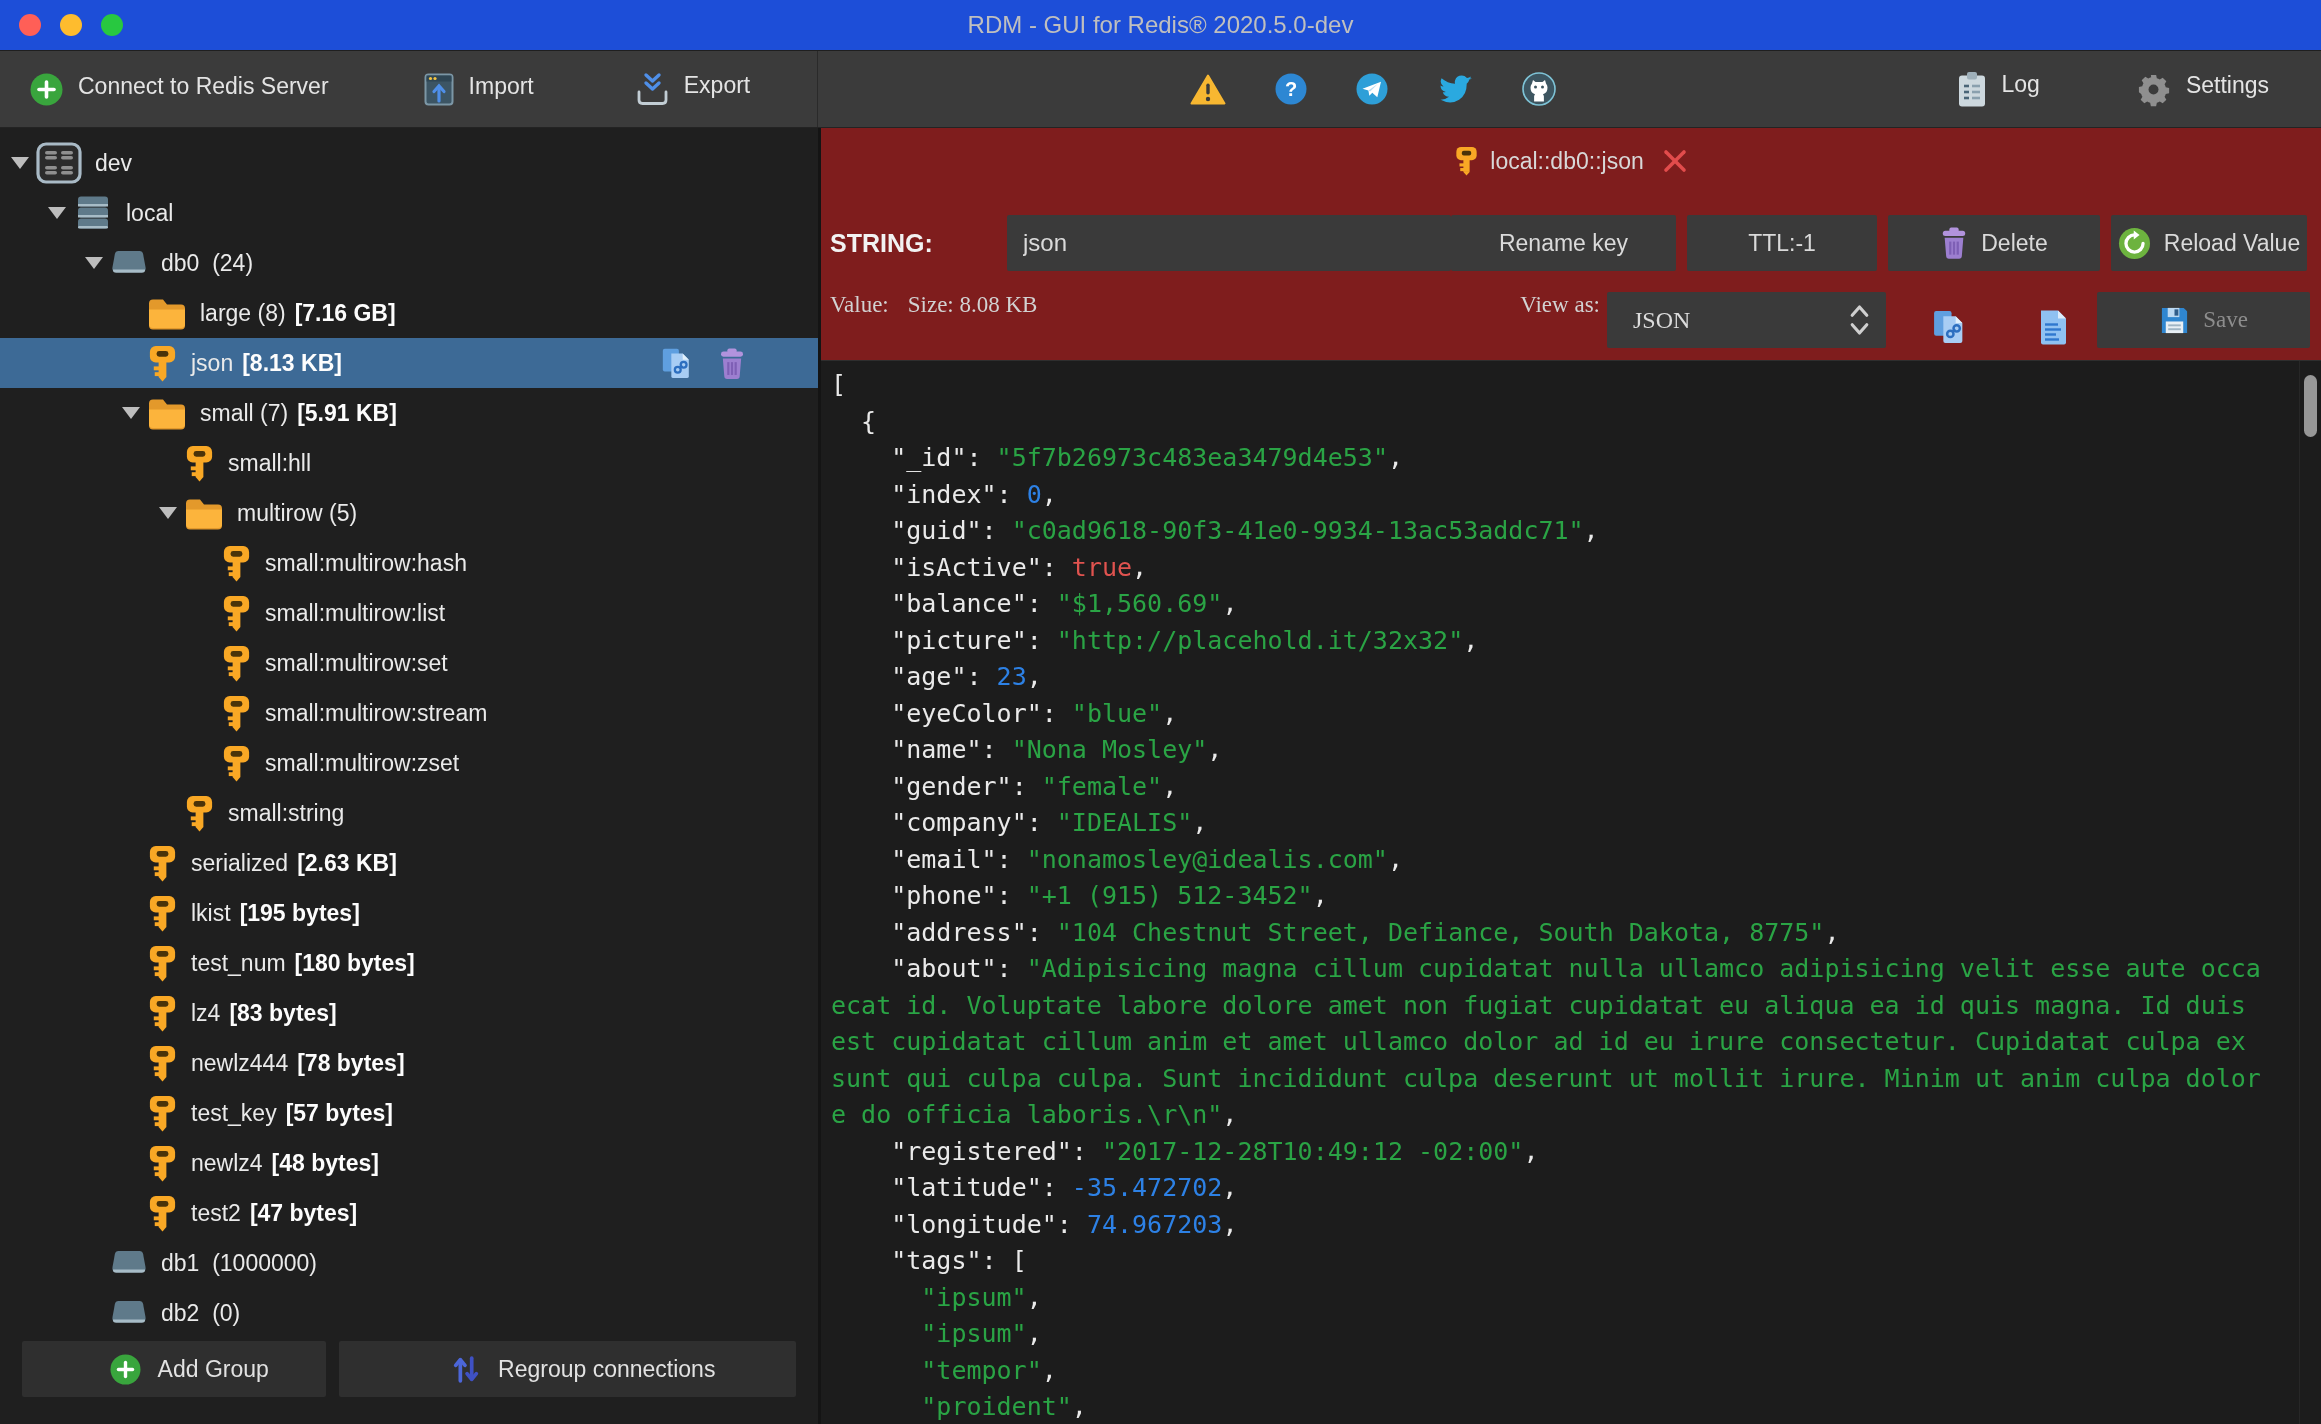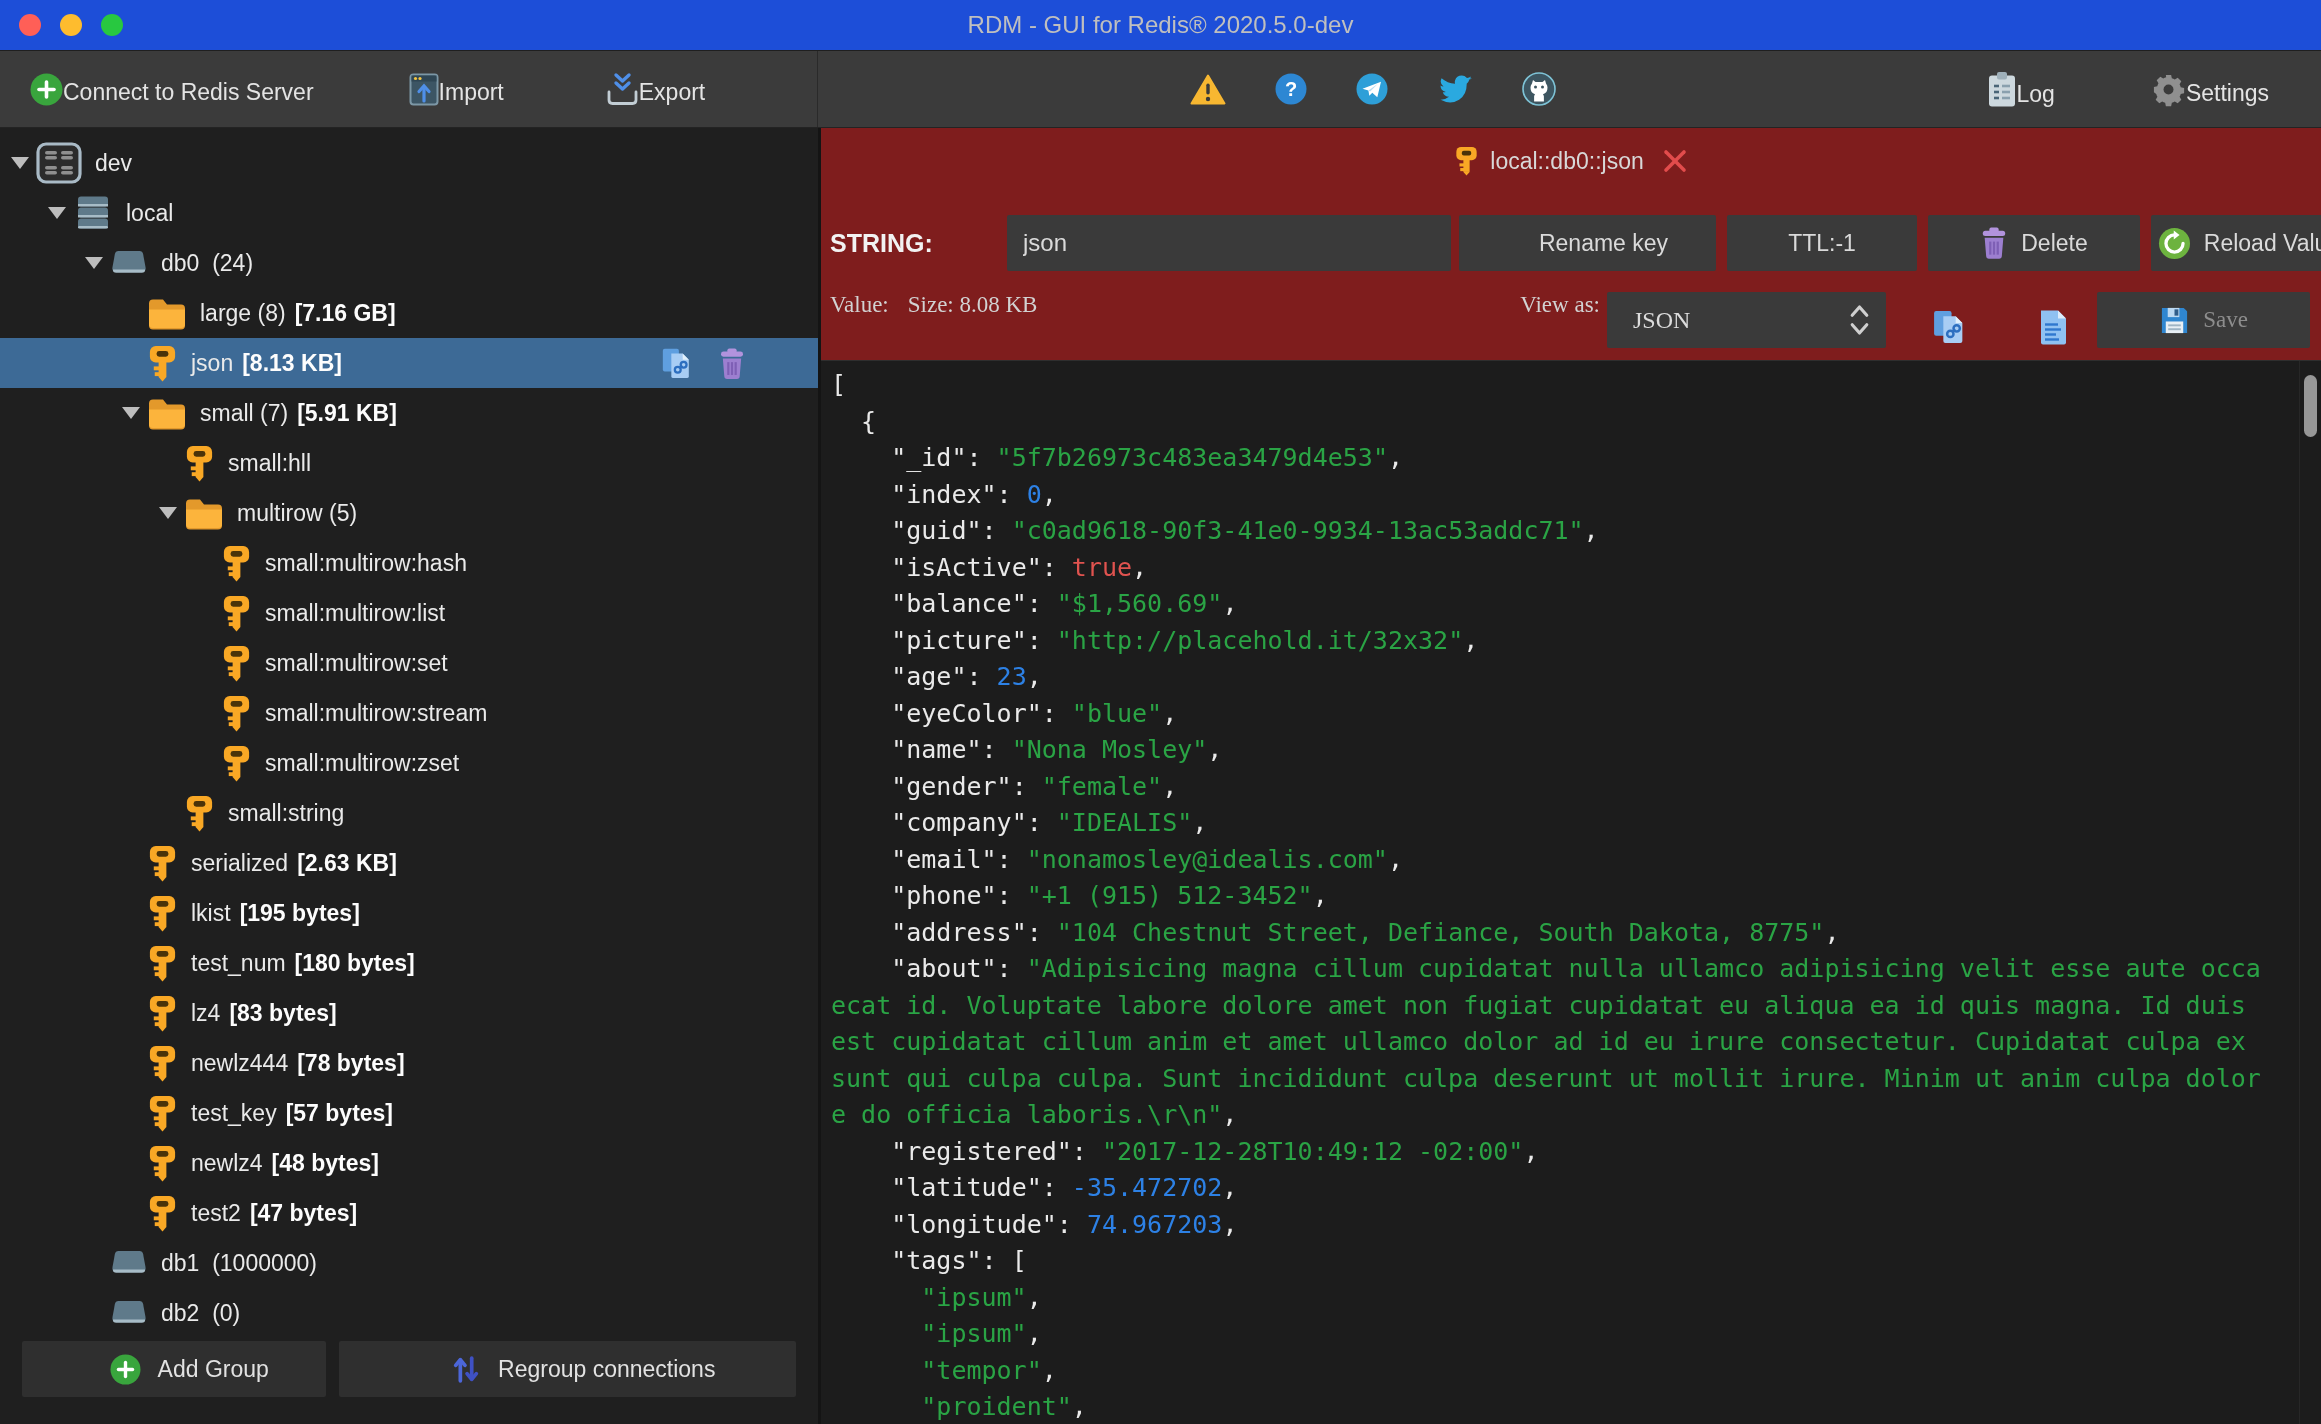--- a/index.html
+++ b/index.html
@@ -7,21 +7,21 @@
           font-family:"Liberation Sans",sans-serif;-webkit-font-smoothing:antialiased;}
   
   .titlebar{height:50px;background:#1d4ed8;border-bottom:1px solid #1f1f1f;display:flex;align-items:center;position:relative;}
   .traffic{display:flex;gap:19px;margin-left:19px;z-index:2;}
   .light{width:22px;height:22px;border-radius:50%;}
   .light.red{background:#ff5f57;}.light.yellow{background:#febc2e;}.light.green{background:#28c840;}
   .win-title{position:absolute;left:0;right:0;text-align:center;font-size:24px;color:#bfbfbf;}
   
   .toolbar{height:76px;background:#3b3b3b;border-bottom:1px solid #232323;display:flex;align-items:stretch;}
   .tb-left{width:818px;min-width:818px;display:flex;align-items:center;border-right:1px solid #2a2a2a;box-sizing:border-box;}
-  .tb-item{display:flex;align-items:flex-end;gap:0;color:#e4e4e4;font-size:23px;cursor:default;}
+  .tb-item{display:flex;align-items:flex-start;gap:15px;color:#e4e4e4;font-size:23px;cursor:default;}
   .tb-right-zone{flex:1;display:flex;align-items:center;}
   .tb-social{display:flex;align-items:center;gap:49px;margin-left:372px;}
   .tb-corner{display:flex;align-items:center;margin-left:auto;padding-right:52px;}
   
   .main{display:flex;height:1297px;}
   .sidebar{width:818px;min-width:818px;background:#1f1f1f;display:flex;flex-direction:column;border-right:3px solid #141414;box-sizing:content-box;}
   .tree{flex:1;overflow:hidden;padding-top:10px;}
   .trow{height:50px;display:flex;align-items:center;font-size:23px;color:#eaeaea;}
   .trow.selected{background:#3d6a96;}
   .t-arrow{width:32px;display:flex;justify-content:center;align-items:center;flex:none;}
@@ -37,21 +37,21 @@
   
   .panel{flex:1;background:#7f1d1d;display:flex;flex-direction:column;min-width:0;}
   .tabbar{height:66px;display:flex;align-items:center;justify-content:center;gap:11px;}
   .tab-title{font-size:23px;color:#d8d8d8;}
   .keyrow{height:98px;display:flex;align-items:center;padding-left:9px;box-sizing:border-box;}
   .type-label{font-size:25px;font-weight:bold;color:#f2f2f2;width:177px;flex:none;}
   .key-input{width:444px;height:56px;background:#3a3a3a;border:none;outline:none;color:#dadada;font-size:24px;
              padding:0 16px;box-sizing:border-box;border-radius:2px;font-family:"Liberation Sans",sans-serif;flex:none;}
   .btn{height:56px;background:#3a3a3a;color:#dadada;font-size:23px;display:flex;align-items:center;justify-content:center;
        border-radius:2px;gap:13px;flex:none;cursor:default;}
-  .btn-rename{width:225px;margin-left:8px;padding-left:32px;}
+  .btn-rename{width:225px;margin-left:0;}
   .btn-ttl{width:190px;margin-left:11px;}
   .btn-delete{width:212px;margin-left:11px;justify-content:center;}
   .btn-reload{width:196px;margin-left:11px;}
   .valrow{height:68px;display:flex;padding:0 11px 0 9px;box-sizing:border-box;font-family:Liberation Serif, serif;}
   .plain-label{font-size:23px;color:#d2d2d2;}
   .size-label{margin-left:19px;}
   .viewas-label{margin-left:auto;}
   .dropdown{width:279px;height:56px;background:#3a3a3a;margin-left:7px;display:flex;align-items:center;
             padding:0 14px;border-radius:2px;box-sizing:border-box;cursor:default;}
   .dd-value{font-size:24px;color:#dcdcdc;margin-left:12px;}

